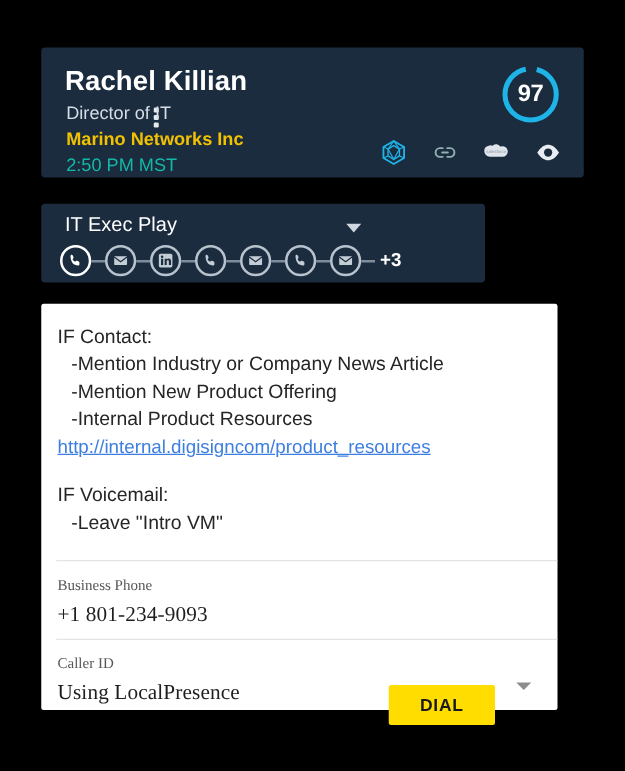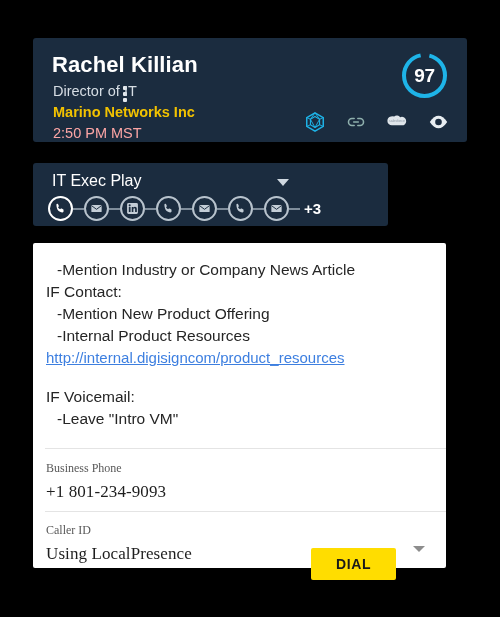--- a/index.html
+++ b/index.html
@@ -72,21 +72,21 @@
     top: 67px;
     color: #f2c200;
     font-size: 14.5px;
     font-weight: bold;
     line-height: 1;
   }
   #contact-time {
     position: absolute;
     left: 20px;
     top: 88px;
-    color: #fca5a5;
+    color: #14b8a6;
     font-size: 14.5px;
     line-height: 1;
   }
 
   
   #score-ring-wrap {
     position: absolute;
     right: 18px;
     top: 13px;
     width: 49px;
@@ -409,22 +409,22 @@
     </span>
     <span class="step-connector"></span>
 
     <span id="play-more">+3</span>
   </div>
 </div>
 
 <div id="script-card">
 
   <div id="script-body">
+    <div class="script-line">IF Contact:</div>
     <div class="script-line indent">-Mention Industry or Company News Article</div>
-    <div class="script-line">IF Contact:</div>
     <div class="script-line indent">-Mention New Product Offering</div>
     <div class="script-line indent">-Internal Product Resources</div>
     <div>
       <span id="script-link">http://internal.digisigncom/product_resources</span>
     </div>
     <div class="script-spacer"></div>
     <div class="script-line">IF Voicemail:</div>
     <div class="script-line indent">-Leave "Intro VM"</div>
   </div>
 

